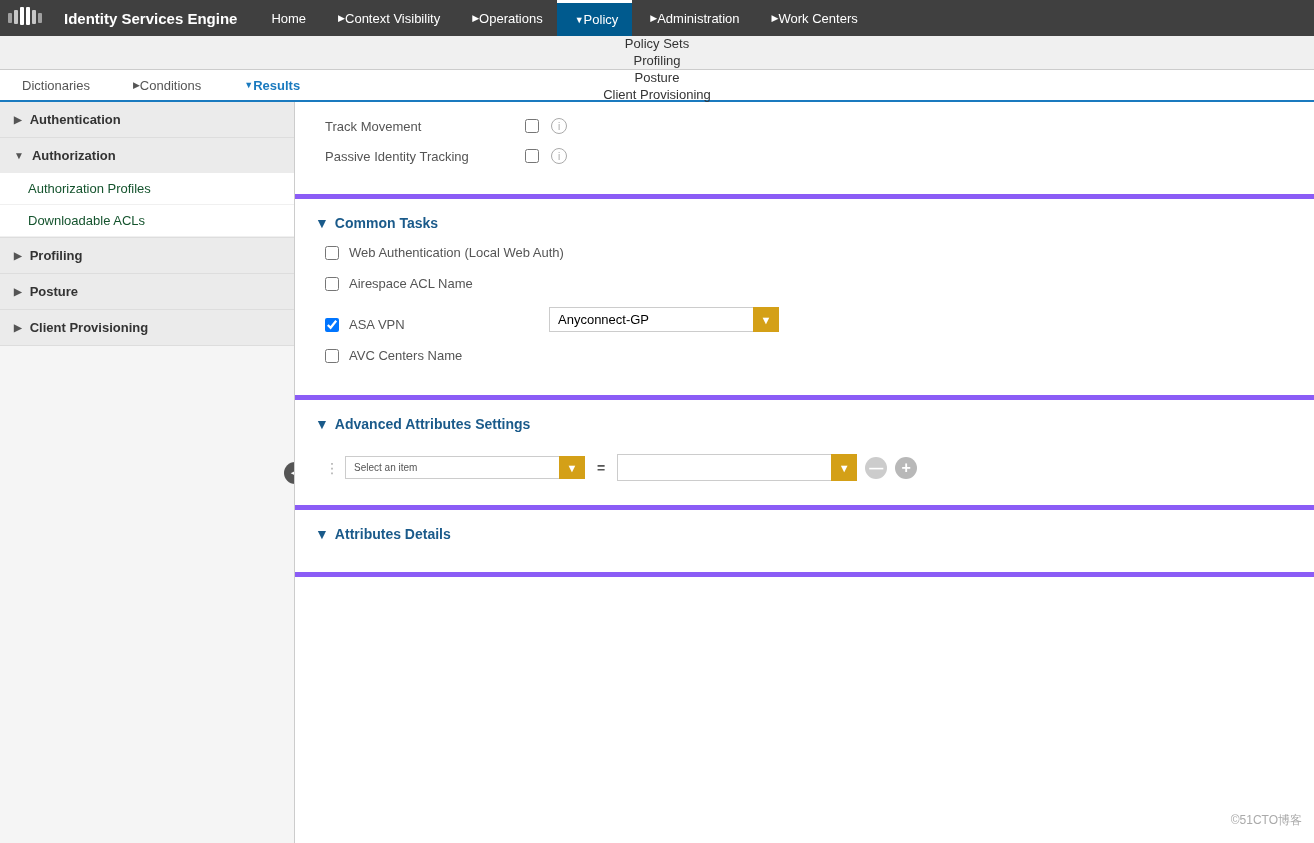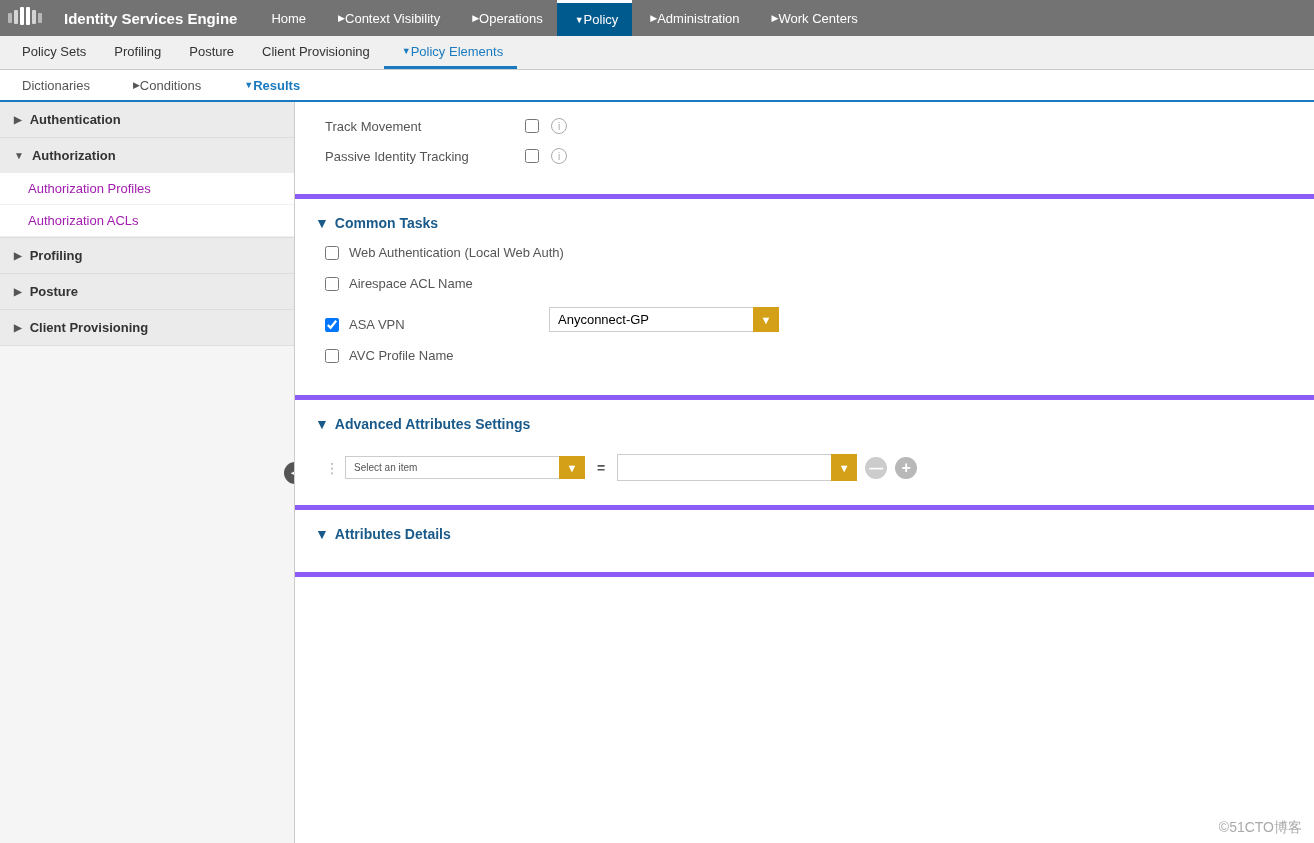--- a/index.html
+++ b/index.html
@@ -1,20 +1,20 @@
 <!DOCTYPE html>
 <html><head>
   <meta charset="utf-8">
   <style>
     * { box-sizing: border-box; margin: 0; padding: 0; }
     body { font-family: Arial, sans-serif; font-size: 13px; color: #333; background: #fff; }
 
     
     .top-nav {
-      background: #737373;
+      background: #404040;
       display: flex;
       align-items: center;
       height: 36px;
       padding: 0 8px;
     }
     .cisco-logo {
       display: flex;
       align-items: center;
       margin-right: 12px;
     }
@@ -49,20 +49,21 @@
     .top-nav-item .arrow { font-size: 9px; margin-left: 4px; }
 
     
     .second-nav {
       background: #f0f0f0;
       border-bottom: 1px solid #ccc;
       display: flex;
       align-items: center;
       height: 34px;
       padding: 0 8px;
+      flex-direction: column;
     }
     .second-nav-item {
       padding: 0 14px;
       height: 100%;
       display: flex;
       align-items: center;
       cursor: pointer;
       font-size: 13px;
       color: #333;
       text-decoration: none;
@@ -139,21 +140,21 @@
       display: flex;
       align-items: center;
       cursor: pointer;
       background: #ebebeb;
     }
     .sidebar-section-header .arrow { margin-right: 8px; font-size: 10px; color: #555; }
     .sidebar-section-content { background: #fff; }
     .sidebar-item {
       padding: 8px 14px 8px 28px;
       cursor: pointer;
-      color: #a21caf;
+      color: #14532d;
       border-bottom: 1px solid #f0f0f0;
     }
 
     
     .content-area {
       flex: 1;
       overflow-y: auto;
       padding: 0;
       background: #fff;
     }
@@ -338,23 +339,23 @@
       border: 1px solid #ddd;
       padding: 8px 12px;
       font-size: 12px;
       color: #333;
       line-height: 1.7;
     }
 
     
     .watermark {
       position: fixed;
-      bottom: 4px;
+      bottom: 12px;
       right: 8px;
-      font-size: 14px;
+      font-size: 12px;
       color: #aaa;
       background: rgba(255,255,255,0.7);
       padding: 2px 4px;
     }
 
     
     .cisco-svg { width: 36px; height: 22px; margin-right: 8px; }
   </style>
 </head>
 <body>
@@ -446,21 +447,21 @@
     <div class="sidebar-section">
       <div class="sidebar-section-header">
         <span class="arrow">▼</span>
         <span>Authorization</span>
       </div>
       <div class="sidebar-section-content">
         <div class="sidebar-item">
           <span>Authorization Profiles</span>
         </div>
         <div class="sidebar-item">
-          <span>Authorization ACLs</span>
+          <span>Downloadable ACLs</span>
         </div>
       </div>
     </div>
 
     <div class="sidebar-section">
       <div class="sidebar-section-header">
         <span class="arrow">▶</span>
         <span>Profiling</span>
       </div>
     </div>
@@ -517,21 +518,21 @@
         <div class="select-wrapper">
           <select class="styled-select">
             <option>Anyconnect-GP</option>
           </select>
           <div class="select-arrow">▼</div>
         </div>
       </div>
 
       <div class="common-tasks-row">
         <input type="checkbox" style="">
-        <label>AVC Profile Name</label>
+        <label>AVC Centers Name</label>
       </div>
     </div>
 
     <div class="section">
       <div class="section-header">
         <span class="arrow">▼</span>
         <span>Advanced Attributes Settings</span>
       </div>
       <div class="attr-row">
         <span class="drag-handle">⋮⋮</span>

